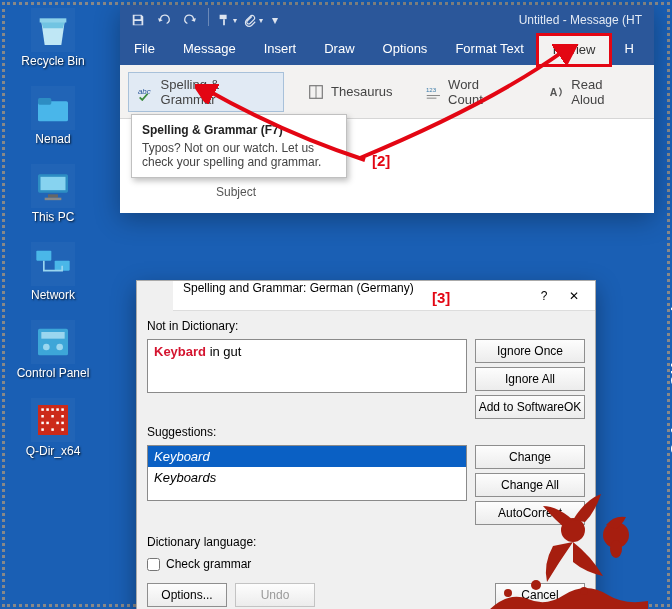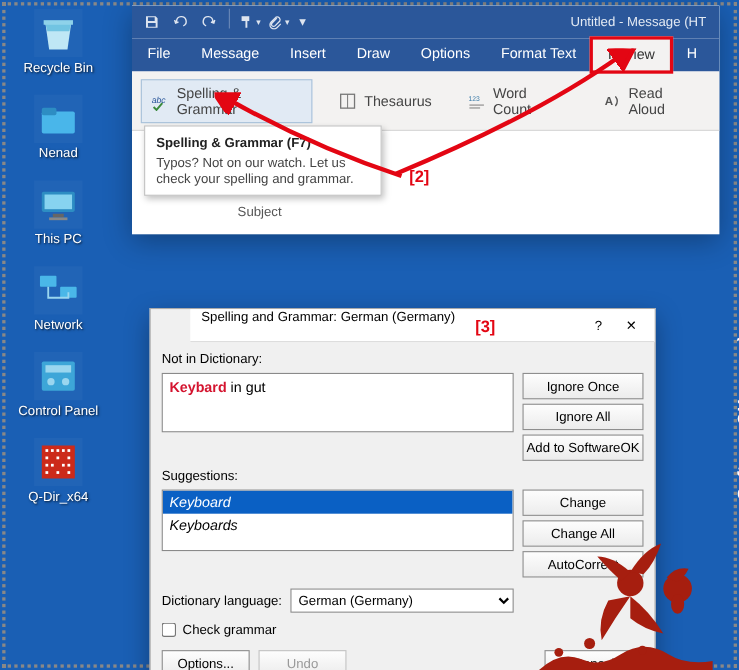--- a/index.html
+++ b/index.html
@@ -278,21 +278,20 @@
       <div class="opt">Keyboards</div>
     </div>
     <div style="display:flex;flex-direction:column;gap:4px;">
       <div class="dlg-btn">Change</div>
       <div class="dlg-btn">Change All</div>
       <div class="dlg-btn">AutoCorrect</div>
     </div>
 
     <div class="lang-row">
       <span>Dictionary language:</span>
-      <select><option>German (Germany)</option></select>
     </div>
     <div></div>
     <div class="chk-row">
       <input type="checkbox" style="">
       <span>Check grammar</span>
     </div>
     <div></div>
 
     <div class="foot">
       <div class="dlg-btn">Options...</div>

